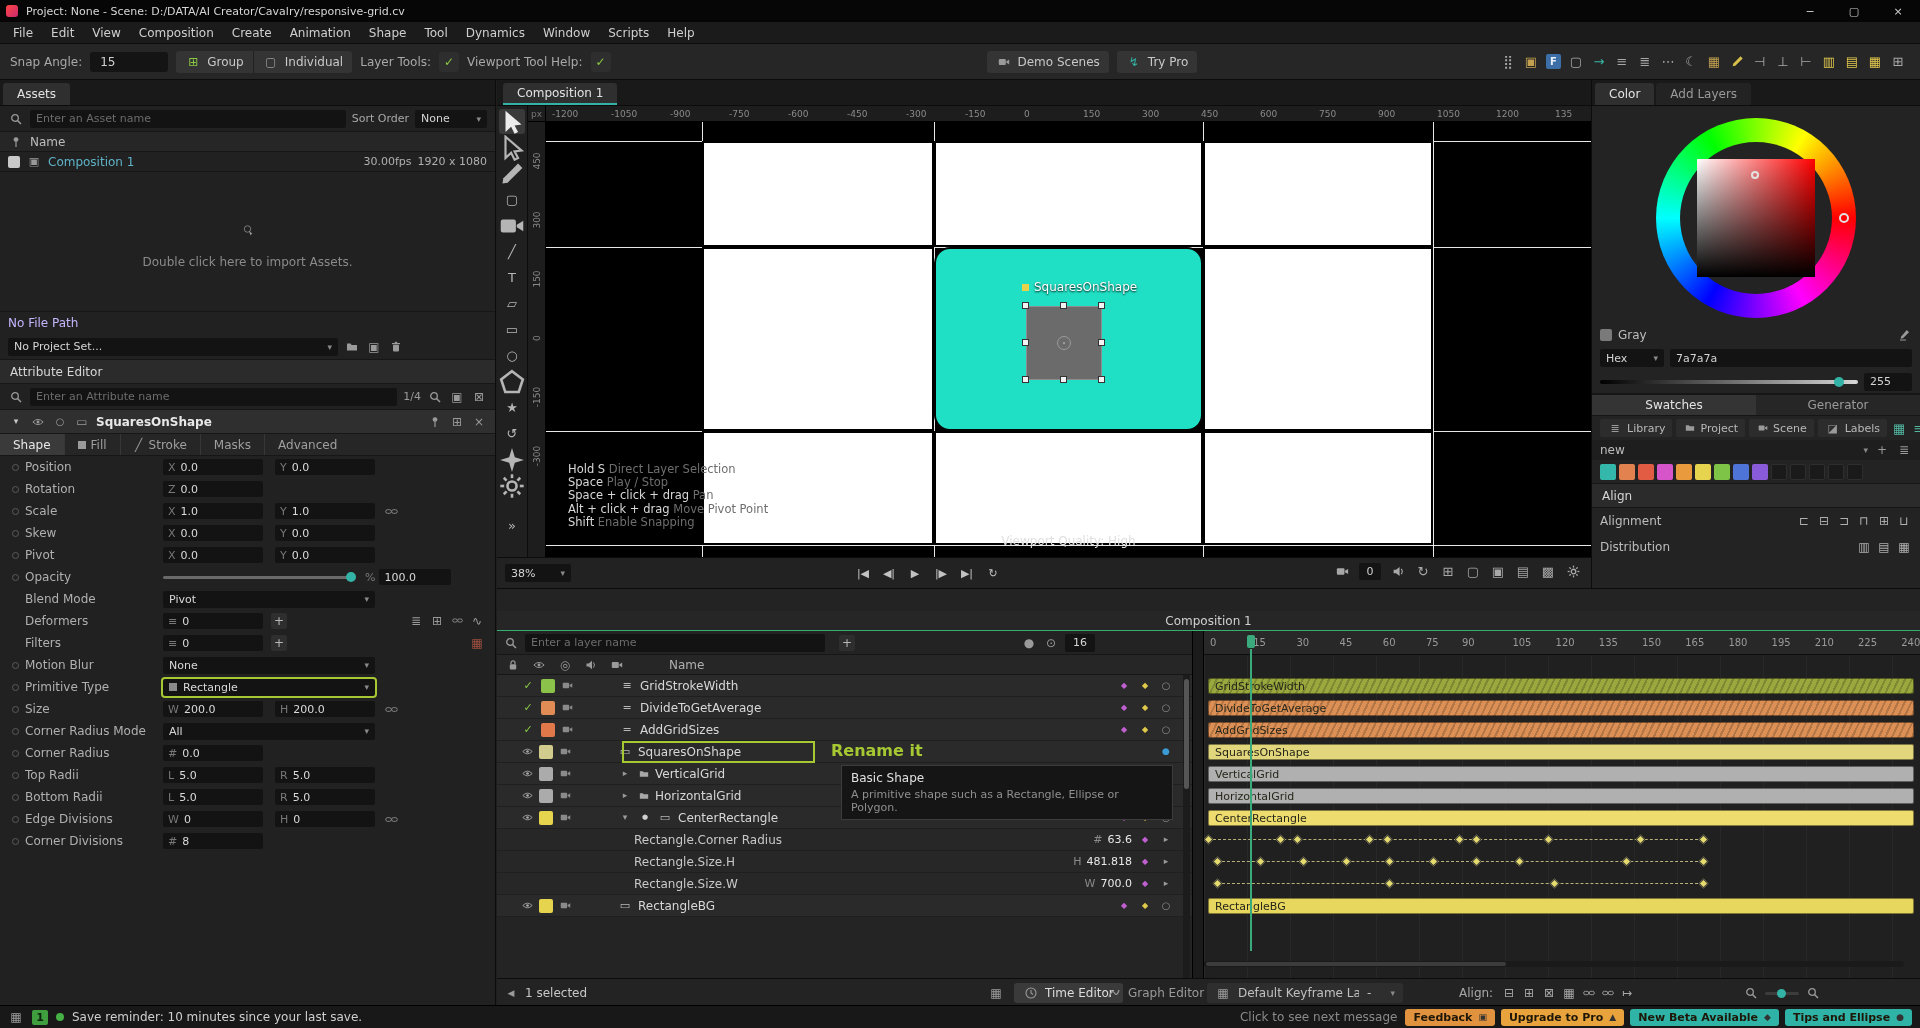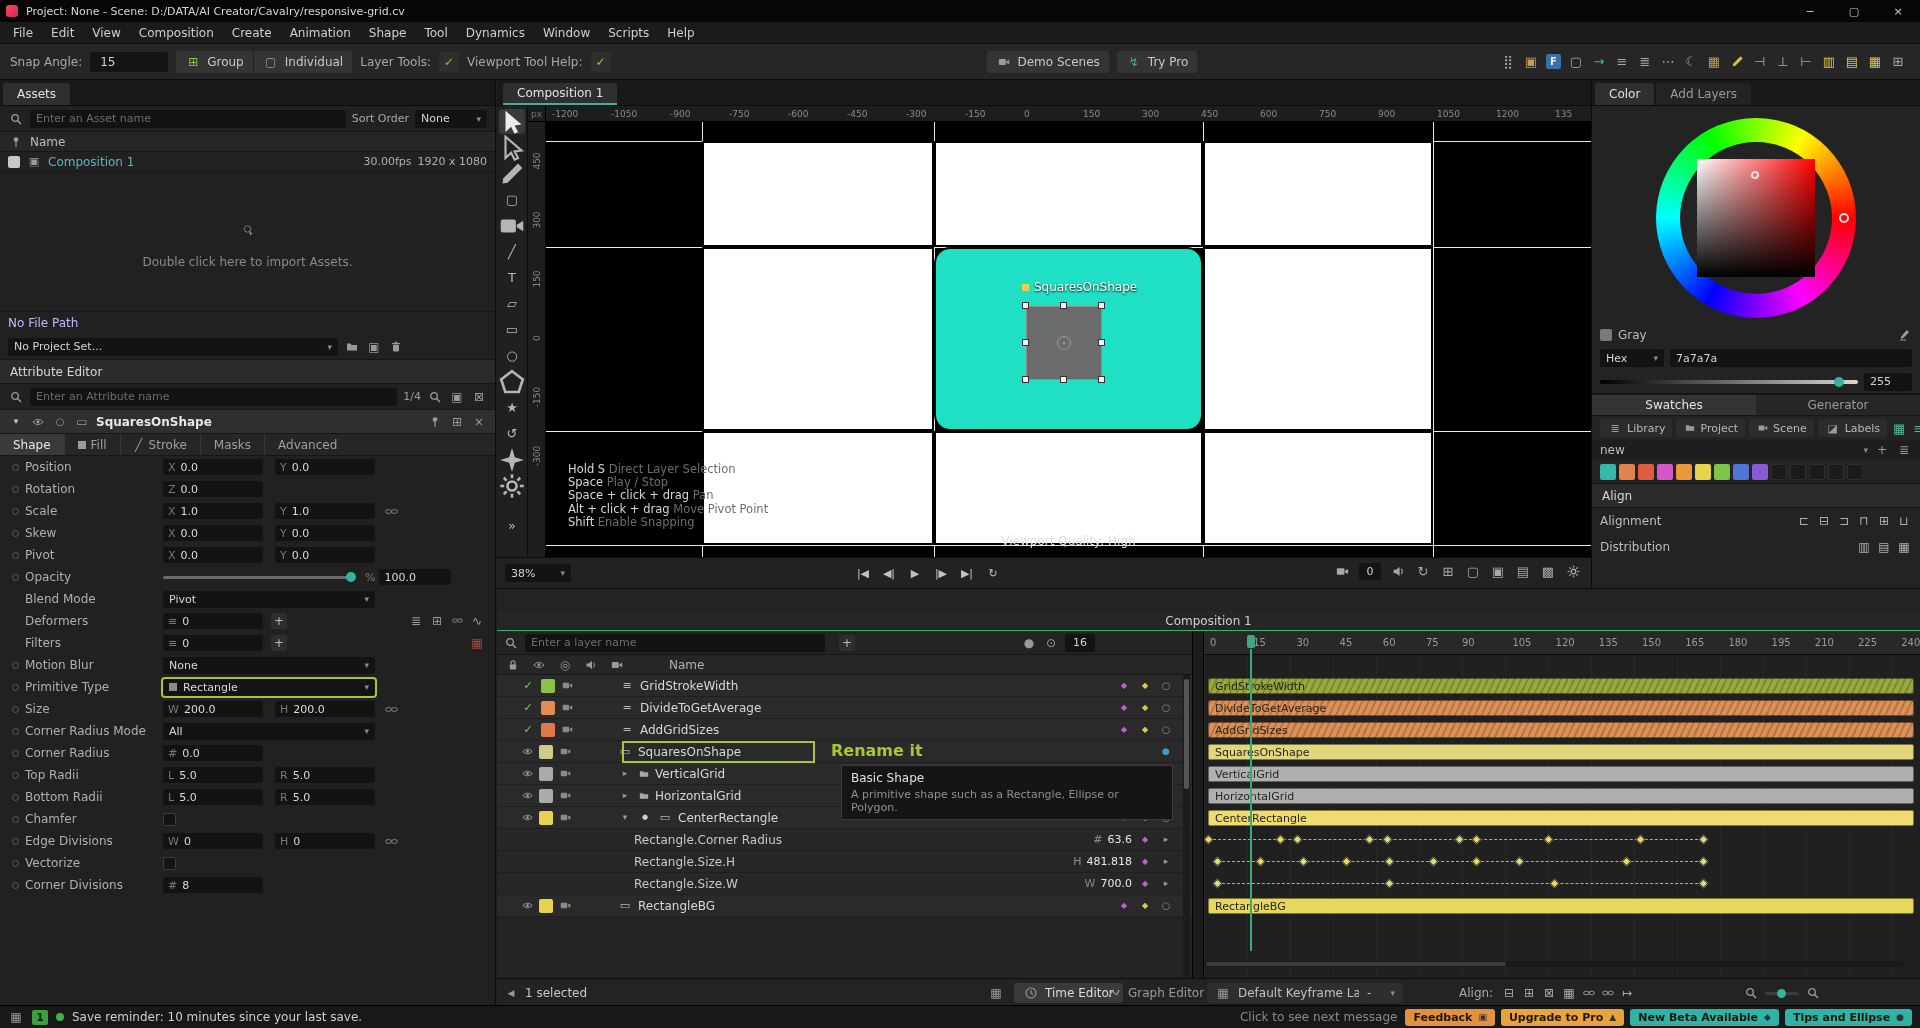--- a/index.html
+++ b/index.html
@@ -552,45 +552,35 @@
             <span class="pfx">L</span>
             <span class="val">5.0</span>
           </div>
           <div class="afield af2">
             <span class="pfx">R</span>
             <span class="val">5.0</span>
           </div>
         </div>
         <div class="arow">
           <span class="adot"></span>
-          <span class="alabel">Chamfer</span>
-          <span class="acheck"></span>
-        </div>
-        <div class="arow">
-          <span class="adot"></span>
           <span class="alabel">Edge Divisions</span>
           <div class="afield">
             <span class="pfx">W</span>
             <span class="val">0</span>
           </div>
           <div class="afield af2">
             <span class="pfx">H</span>
             <span class="val">0</span>
           </div>
           <span class="ic" style="color: rgb(138, 138, 138); width: 16px; height: 16px; margin-left: 8px;">
             <svg viewBox="0 0 14 8" style="width: 13px; height: 13px;">
               <rect x="0.8" y="2" width="6" height="4" rx="2" fill="none" stroke="currentColor"></rect>
               <rect x="7.2" y="2" width="6" height="4" rx="2" fill="none" stroke="currentColor"></rect>
             </svg>
           </span>
-        </div>
-        <div class="arow">
-          <span class="adot"></span>
-          <span class="alabel">Vectorize</span>
-          <span class="acheck"></span>
         </div>
         <div class="arow">
           <span class="adot"></span>
           <span class="alabel">Corner Divisions</span>
           <div class="afield">
             <span class="pfx">#</span>
             <span class="val">8</span>
           </div>
         </div>
       </div>

